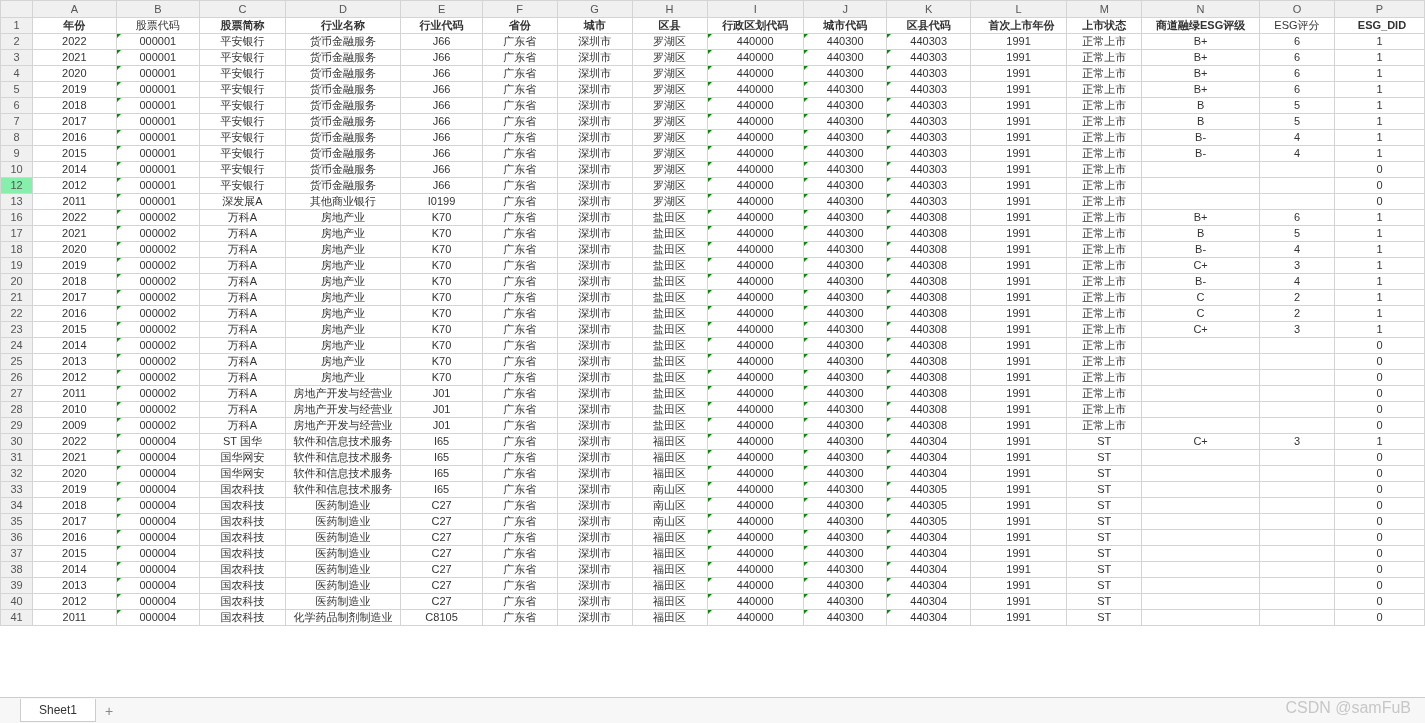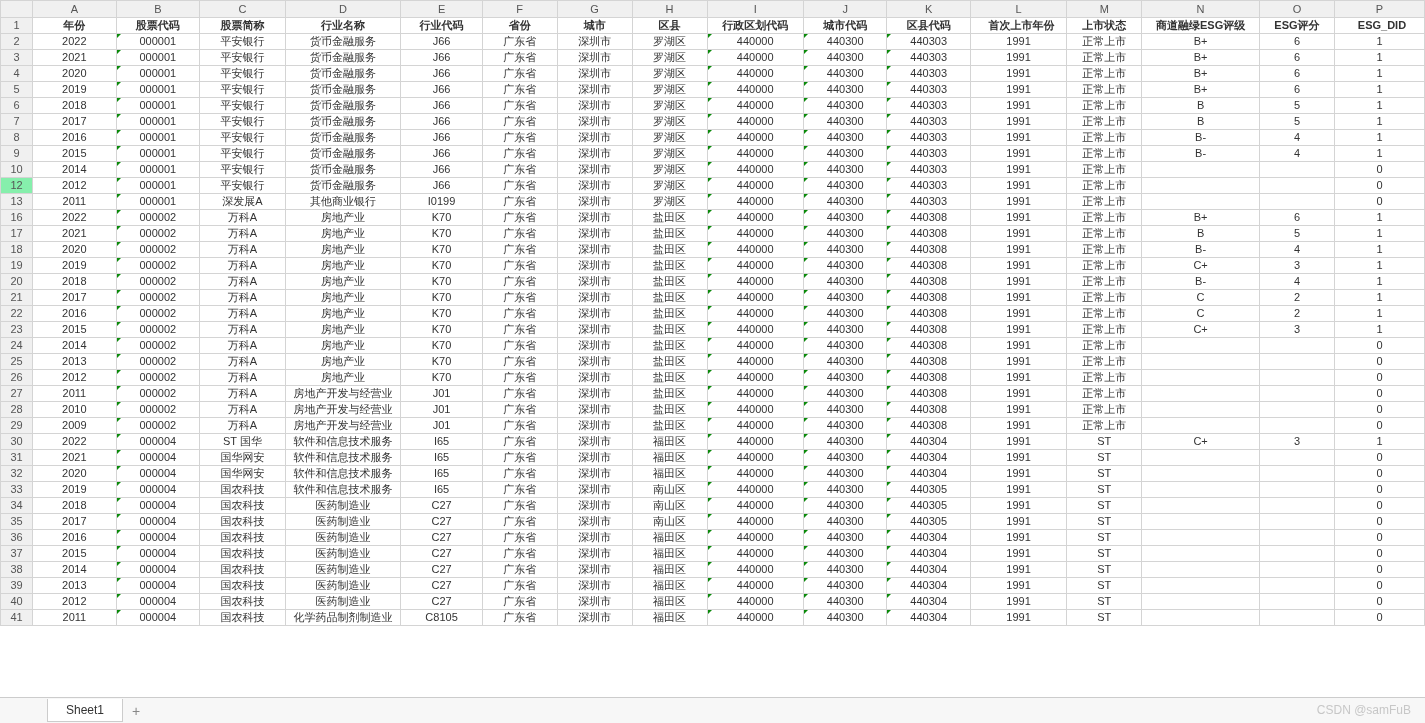--- a/index.html
+++ b/index.html
@@ -6,24 +6,24 @@
   body { font-family: "Microsoft YaHei", Arial, sans-serif; font-size: 12px; color: #333; background: #fff; width: 1425px; height: 723px; overflow: hidden; position: relative; }
   .sheet { position: absolute; top: 0; left: 0; right: 0; bottom: 40px; overflow: hidden; }
   table { border-collapse: collapse; table-layout: fixed; width: 100%; }
   th, td { border: 1px solid #d4d4d4; height: 15px; font-weight: normal; text-align: center; white-space: nowrap; overflow: hidden; padding: 0 2px; font-size: 11px; line-height: 15px; }
   .colhdr th { background: #f0f0f0; color: #555; font-size: 11px; text-align:center; height:17px;}
   .rowhdr { background: #f0f0f0; color: #555; text-align:center; width:30px; font-size:11px;}
   .rowhdr.sel { background:#86efac; }
   .corner { background:#f0f0f0; width:30px;}
   .flag { position: relative; }
   .flag::before { content:""; position:absolute; left:0; top:0; width:0; height:0; border-top:4px solid #0a8a0a; border-right:4px solid transparent;}
-  .tabs { position:absolute; bottom:0; left:0; right:0; height:26px; border-top:1px solid #ccc; background:#f7f7f7; display:flex; align-items:center; padding-left:47px;}
+  .tabs { position:absolute; bottom:0; left:0; right:0; height:26px; border-top:1px solid #ccc; background:#f7f7f7; display:flex; align-items:center; padding-left:20px;}
   .tab { padding:4px 18px; border:1px solid #ccc; border-top:none; background:#fff; font-size:12px; cursor:pointer; margin-right:2px;}
   .add { width:22px; text-align:center; color:#888; font-size:14px; cursor:pointer;}
-  .wm { position:absolute; bottom:6px; right:14px; color:#c7c7c7; font-size:12px; pointer-events:none;}
+  .wm { position:absolute; bottom:6px; right:14px; color:#c7c7c7; font-size:16px; pointer-events:none;}
 </style>
 </head>
 <body>
 
 <div class="sheet">
   <table>
     <colgroup id="cg">
         <col style="width: 30px;">
         <col style="width: 78px;">
         <col style="width: 78px;">
@@ -60,34 +60,34 @@
           <th>M</th>
           <th>N</th>
           <th>O</th>
           <th>P</th>
         </tr>
     </thead>
     <tbody id="tb">
         <tr>
           <th class="rowhdr">1</th>
           <td style="font-weight: bold;">年份</td>
-          <td style="font-weight: bold;">股票代码</td>
+          <td style="font-weight: normal;">股票代码</td>
           <td style="font-weight: bold;">股票简称</td>
           <td style="font-weight: bold;">行业名称</td>
           <td style="font-weight: bold;">行业代码</td>
           <td style="font-weight: bold;">省份</td>
           <td style="font-weight: bold;">城市</td>
           <td style="font-weight: bold;">区县</td>
           <td style="font-weight: bold;">行政区划代码</td>
           <td style="font-weight: bold;">城市代码</td>
           <td style="font-weight: bold;">区县代码</td>
           <td style="font-weight: bold; padding-left: 8px;">首次上市年份</td>
           <td style="font-weight: bold;">上市状态</td>
           <td style="font-weight: bold;">商道融绿ESG评级</td>
-          <td style="font-weight: bold; margin-top: 45px;">ESG评分</td>
+          <td style="font-weight: normal; margin-top: 45px;">ESG评分</td>
           <td style="font-weight: bold; padding-left: 7px;">ESG_DID</td>
         </tr>
         <tr>
           <th class="rowhdr">2</th>
           <td>2022</td>
           <td class="flag">000001</td>
           <td>平安银行</td>
           <td>货币金融服务</td>
           <td>J66</td>
           <td>广东省</td>

